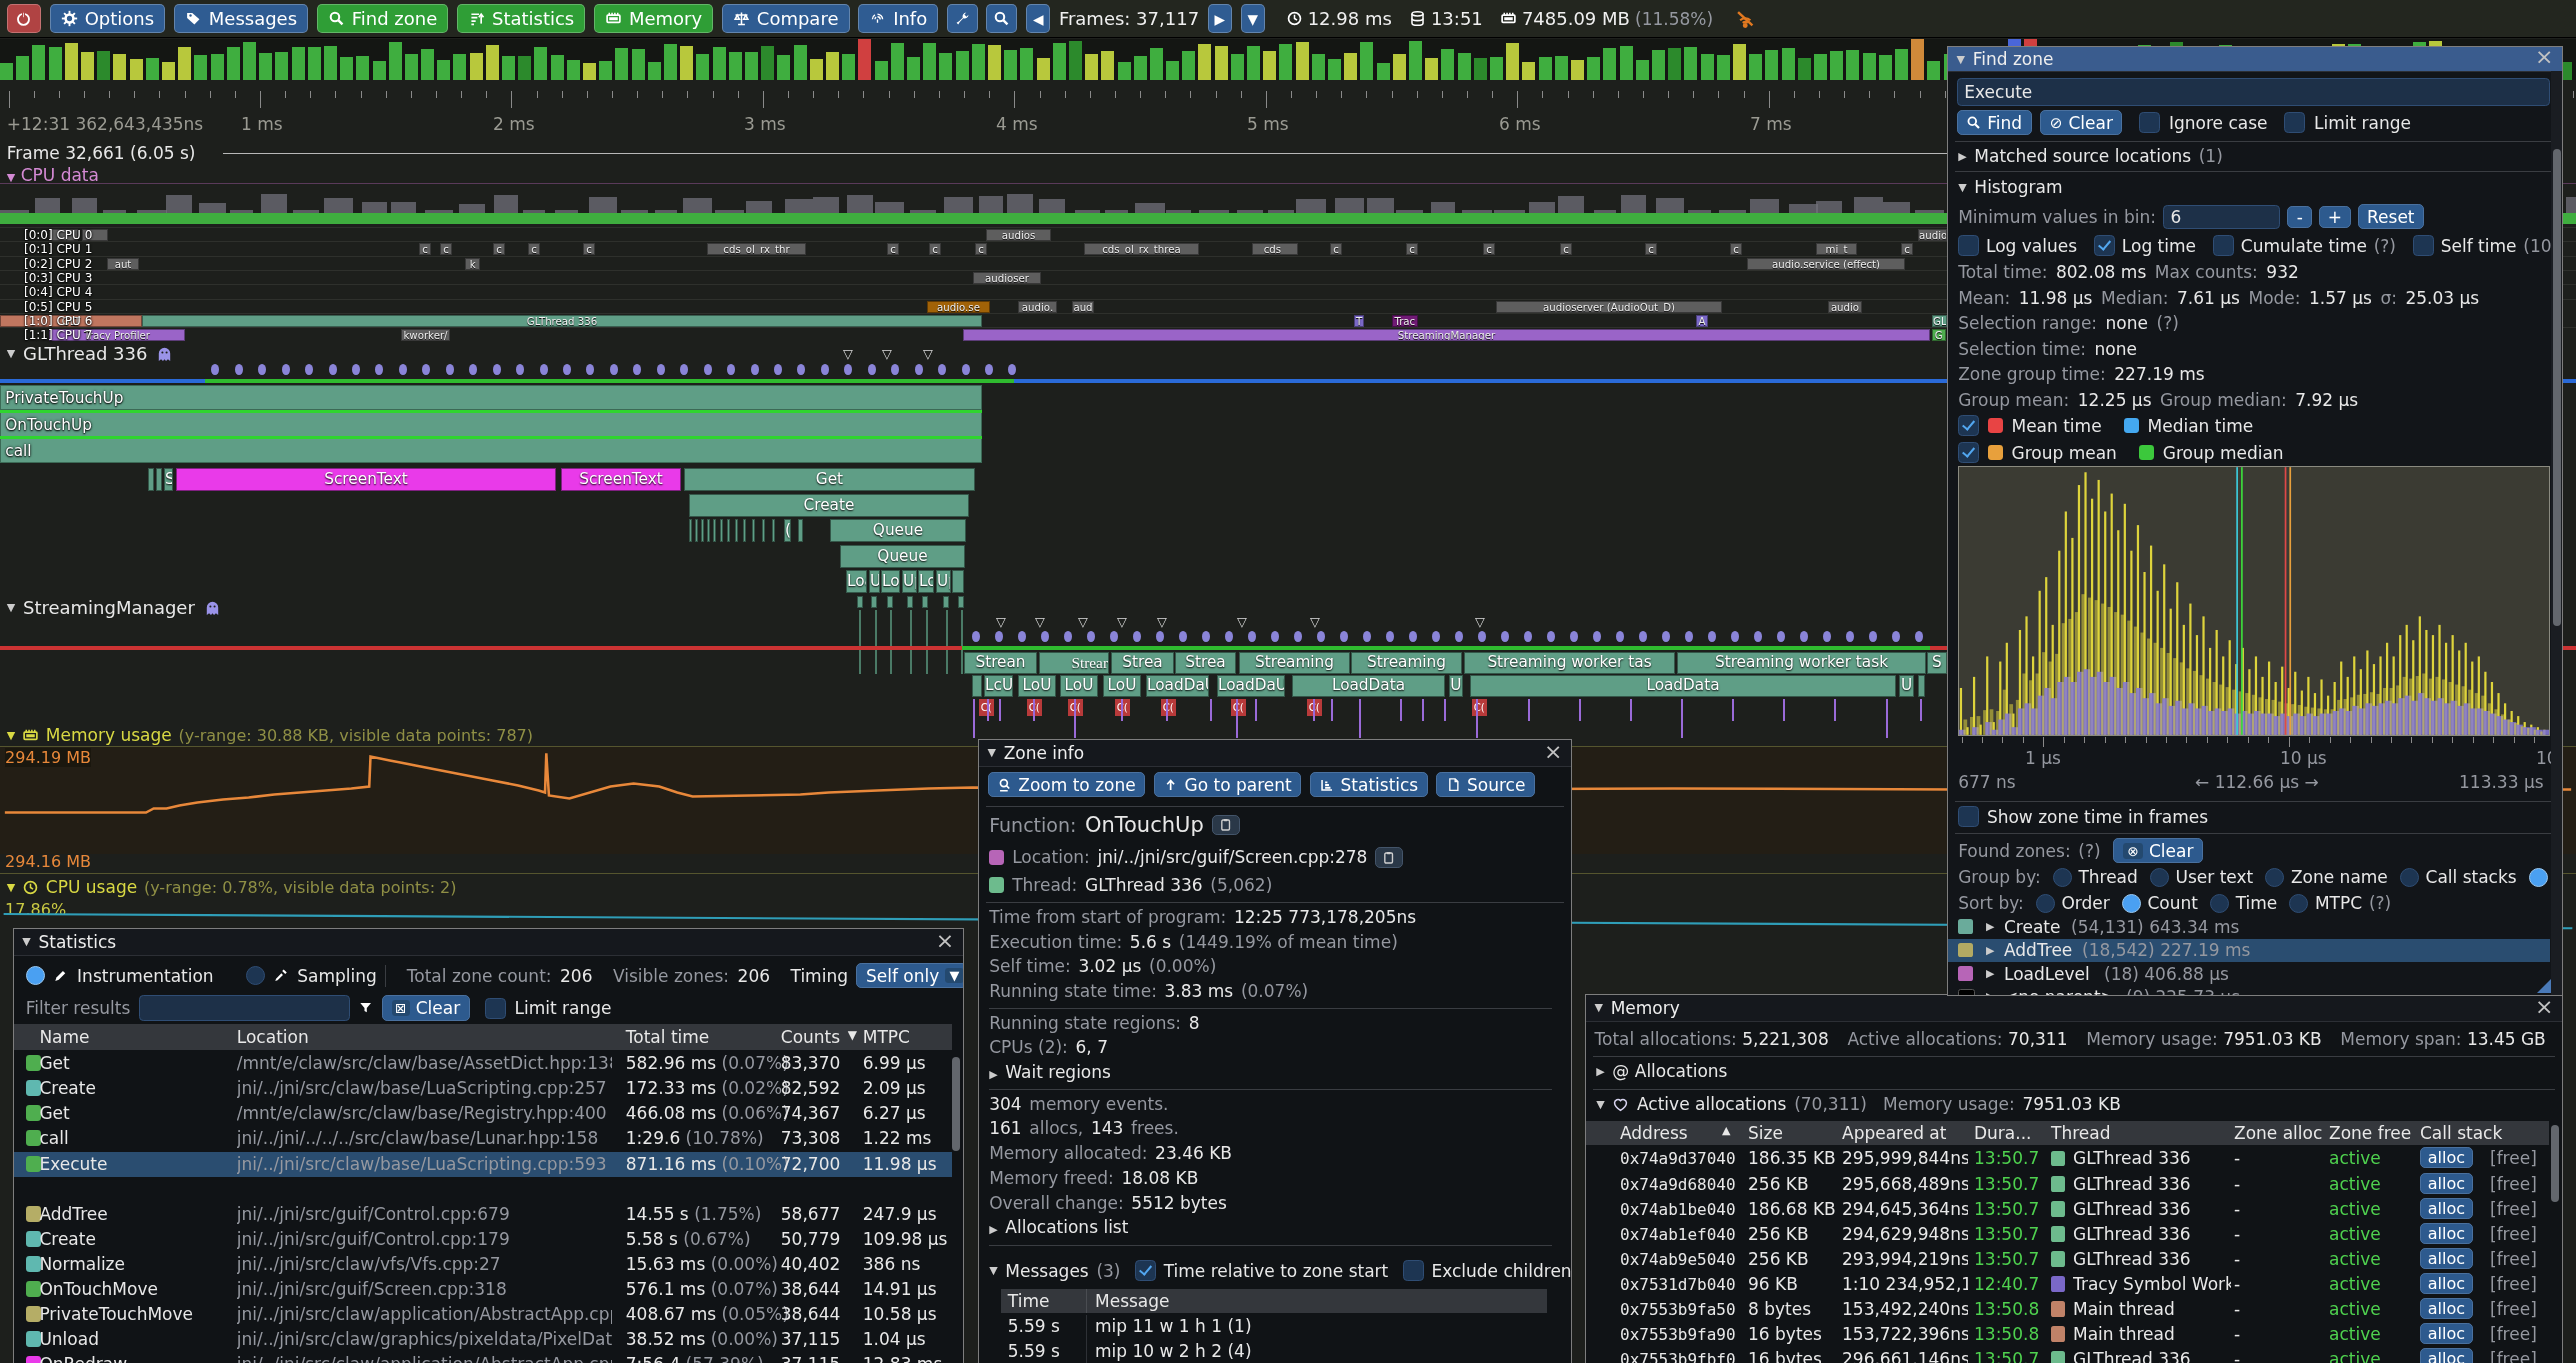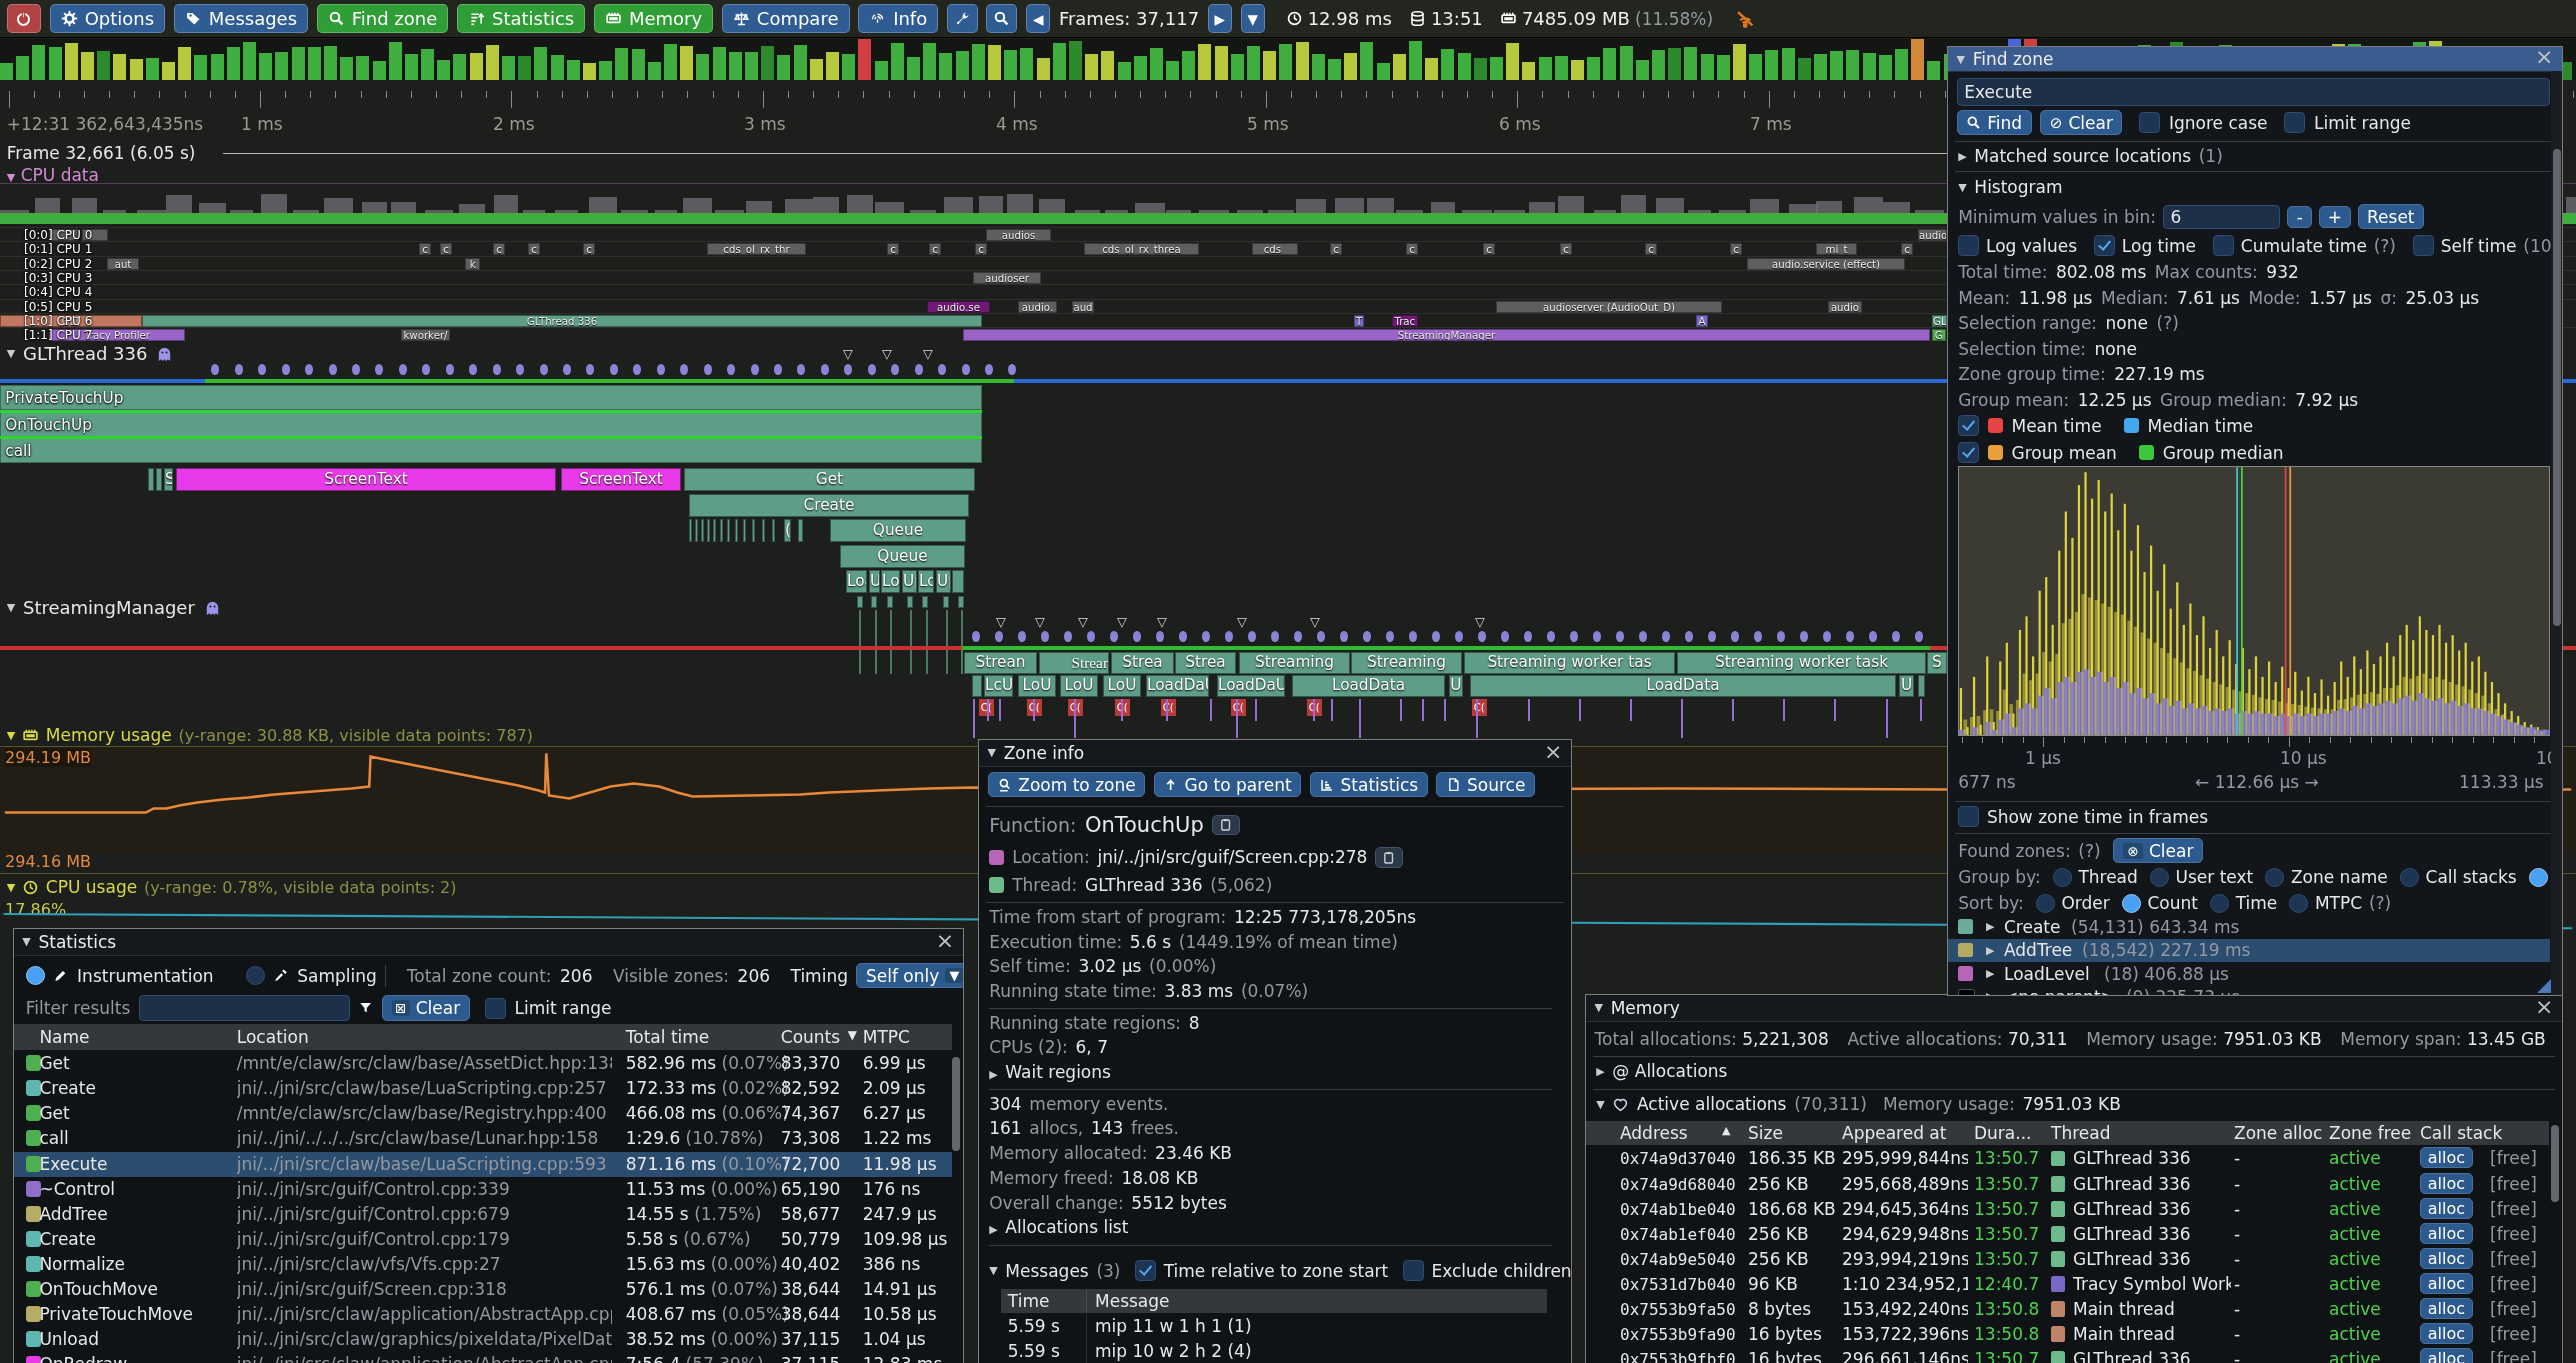--- a/index.html
+++ b/index.html
@@ -451,21 +451,21 @@
         <div class="zlabel" style="position: absolute; left: 24px; top: 0px;">[0:2] CPU 2</div>
       </div>
       <div style="position: absolute; left: 0px; top: 43px; width: 2576px; height: 13.6px; border-top: 0.9px solid rgb(46, 48, 44);">
         <div style="position: absolute; left: 973px; top: 0.9px; width: 68px; height: 12px; background: rgb(94, 94, 94); overflow: hidden; text-align: center; color: rgb(238, 238, 238); font-size: 10.2px; line-height: 12px; white-space: nowrap; text-shadow: rgb(0, 0, 0) 0px 0.9px 0.9px; border: 0.9px solid rgba(0, 0, 0, 0.4); box-sizing: border-box;">audioser</div>
         <div class="zlabel" style="position: absolute; left: 24px; top: 0px;">[0:3] CPU 3</div>
       </div>
       <div style="position: absolute; left: 0px; top: 57px; width: 2576px; height: 13.6px; border-top: 0.9px solid rgb(46, 48, 44);">
         <div class="zlabel" style="position: absolute; left: 24px; top: 0px;">[0:4] CPU 4</div>
       </div>
       <div style="position: absolute; left: 0px; top: 72px; width: 2576px; height: 13.6px; border-top: 0.9px solid rgb(46, 48, 44);">
-        <div style="position: absolute; left: 927px; top: 0.9px; width: 63px; height: 12px; background: #701a75; overflow: hidden; text-align: center; color: rgb(238, 238, 238); font-size: 10.2px; line-height: 12px; white-space: nowrap; text-shadow: rgb(0, 0, 0) 0px 0.9px 0.9px; border: 0.9px solid rgba(0, 0, 0, 0.4); box-sizing: border-box;">audio.se</div>
+        <div style="position: absolute; left: 927px; top: 0.9px; width: 63px; height: 12px; background: #a16207; overflow: hidden; text-align: center; color: rgb(238, 238, 238); font-size: 10.2px; line-height: 12px; white-space: nowrap; text-shadow: rgb(0, 0, 0) 0px 0.9px 0.9px; border: 0.9px solid rgba(0, 0, 0, 0.4); box-sizing: border-box;">audio.se</div>
         <div style="position: absolute; left: 1018px; top: 0.9px; width: 39px; height: 12px; background: rgb(94, 94, 94); overflow: hidden; text-align: center; color: rgb(238, 238, 238); font-size: 10.2px; line-height: 12px; white-space: nowrap; text-shadow: rgb(0, 0, 0) 0px 0.9px 0.9px; border: 0.9px solid rgba(0, 0, 0, 0.4); box-sizing: border-box;">audio.</div>
         <div style="position: absolute; left: 1072px; top: 0.9px; width: 22px; height: 12px; background: rgb(94, 94, 94); overflow: hidden; text-align: center; color: rgb(238, 238, 238); font-size: 10.2px; line-height: 12px; white-space: nowrap; text-shadow: rgb(0, 0, 0) 0px 0.9px 0.9px; border: 0.9px solid rgba(0, 0, 0, 0.4); box-sizing: border-box;">aud</div>
         <div style="position: absolute; left: 1496px; top: 0.9px; width: 226px; height: 12px; background: rgb(94, 94, 94); overflow: hidden; text-align: center; color: rgb(238, 238, 238); font-size: 10.2px; line-height: 12px; white-space: nowrap; text-shadow: rgb(0, 0, 0) 0px 0.9px 0.9px; border: 0.9px solid rgba(0, 0, 0, 0.4); box-sizing: border-box;">audioserver (AudioOut_D)</div>
         <div style="position: absolute; left: 1828px; top: 0.9px; width: 34px; height: 12px; background: rgb(94, 94, 94); overflow: hidden; text-align: center; color: rgb(238, 238, 238); font-size: 10.2px; line-height: 12px; white-space: nowrap; text-shadow: rgb(0, 0, 0) 0px 0.9px 0.9px; border: 0.9px solid rgba(0, 0, 0, 0.4); box-sizing: border-box;">audio</div>
         <div class="zlabel" style="position: absolute; left: 24px; top: 0px;">[0:5] CPU 5</div>
       </div>
       <div style="position: absolute; left: 0px; top: 86px; width: 2180px; height: 13.6px; border-top: 0.9px solid rgb(46, 48, 44);">
         <div style="position: absolute; left: 0px; top: 0.9px; width: 142px; height: 12px; background: rgb(192, 118, 95); overflow: hidden; text-align: center; color: rgb(238, 238, 238); font-size: 10.2px; line-height: 12px; white-space: nowrap; text-shadow: rgb(0, 0, 0) 0px 0.9px 0.9px; border: 0.9px solid rgba(0, 0, 0, 0.4); box-sizing: border-box;">GLT</div>
         <div style="position: absolute; left: 142px; top: 0.9px; width: 840px; height: 12px; background: rgb(95, 158, 134); overflow: hidden; text-align: center; color: rgb(238, 238, 238); font-size: 10.2px; line-height: 12px; white-space: nowrap; text-shadow: rgb(0, 0, 0) 0px 0.9px 0.9px; border: 0.9px solid rgba(0, 0, 0, 0.4); box-sizing: border-box;">GLThread 336</div>
         <div style="position: absolute; left: 1354px; top: 0.9px; width: 10.2px; height: 12px; background: rgb(122, 104, 200); overflow: hidden; text-align: center; color: rgb(238, 238, 238); font-size: 10.2px; line-height: 12px; white-space: nowrap; text-shadow: rgb(0, 0, 0) 0px 0.9px 0.9px; border: 0.9px solid rgba(0, 0, 0, 0.4); box-sizing: border-box;">T</div>
@@ -965,28 +965,20 @@
           <span style="position: absolute; left: 767px; top: 1.7px;">73,308</span>
           <span style="position: absolute; left: 849px; top: 1.7px;">1.22 ms</span>
         </div>
         <div style="position: absolute; left: 0px; top: 128px; width: 938px; height: 25px; background: rgb(42, 77, 112);">
           <span style="position: absolute; left: 12px; top: 4.3px; width: 15.3px; height: 15.3px; border-radius: 3.4px; background: rgb(79, 174, 79);"></span>
           <span style="position: absolute; left: 25.6px; top: 1.7px;">Execute</span>
           <span class=" dim" style="position: absolute; left: 223px; top: 1.7px; width: 375px; overflow: hidden; white-space: nowrap;">jni/../jni/src/claw/base/LuaScripting.cpp:593</span>
           <span style="position: absolute; left: 612px; top: 1.7px; white-space: nowrap;"><span>871.16 ms</span> <span class="dim">(0.10%)</span></span>
           <span style="position: absolute; left: 767px; top: 1.7px;">72,700</span>
           <span style="position: absolute; left: 849px; top: 1.7px;">11.98 µs</span>
-        </div>
-        <div style="position: absolute; left: 0px; top: 153px; width: 938px; height: 25px;">
-          <span style="position: absolute; left: 12px; top: 4.3px; width: 15.3px; height: 15.3px; border-radius: 3.4px; background: rgb(142, 111, 201);"></span>
-          <span style="position: absolute; left: 25.6px; top: 1.7px;">~Control</span>
-          <span class=" dim" style="position: absolute; left: 223px; top: 1.7px; width: 375px; overflow: hidden; white-space: nowrap;">jni/../jni/src/guif/Control.cpp:339</span>
-          <span style="position: absolute; left: 612px; top: 1.7px; white-space: nowrap;"><span>11.53 ms</span> <span class="dim">(0.00%)</span></span>
-          <span style="position: absolute; left: 767px; top: 1.7px;">65,190</span>
-          <span style="position: absolute; left: 849px; top: 1.7px;">176 ns</span>
         </div>
         <div style="position: absolute; left: 0px; top: 178px; width: 938px; height: 25px;">
           <span style="position: absolute; left: 12px; top: 4.3px; width: 15.3px; height: 15.3px; border-radius: 3.4px; background: rgb(181, 173, 102);"></span>
           <span style="position: absolute; left: 25.6px; top: 1.7px;">AddTree</span>
           <span class=" dim" style="position: absolute; left: 223px; top: 1.7px; width: 375px; overflow: hidden; white-space: nowrap;">jni/../jni/src/guif/Control.cpp:679</span>
           <span style="position: absolute; left: 612px; top: 1.7px; white-space: nowrap;"><span>14.55 s</span> <span class="dim">(1.75%)</span></span>
           <span style="position: absolute; left: 767px; top: 1.7px;">58,677</span>
           <span style="position: absolute; left: 849px; top: 1.7px;">247.9 µs</span>
         </div>
         <div style="position: absolute; left: 0px; top: 203px; width: 938px; height: 25px;">

